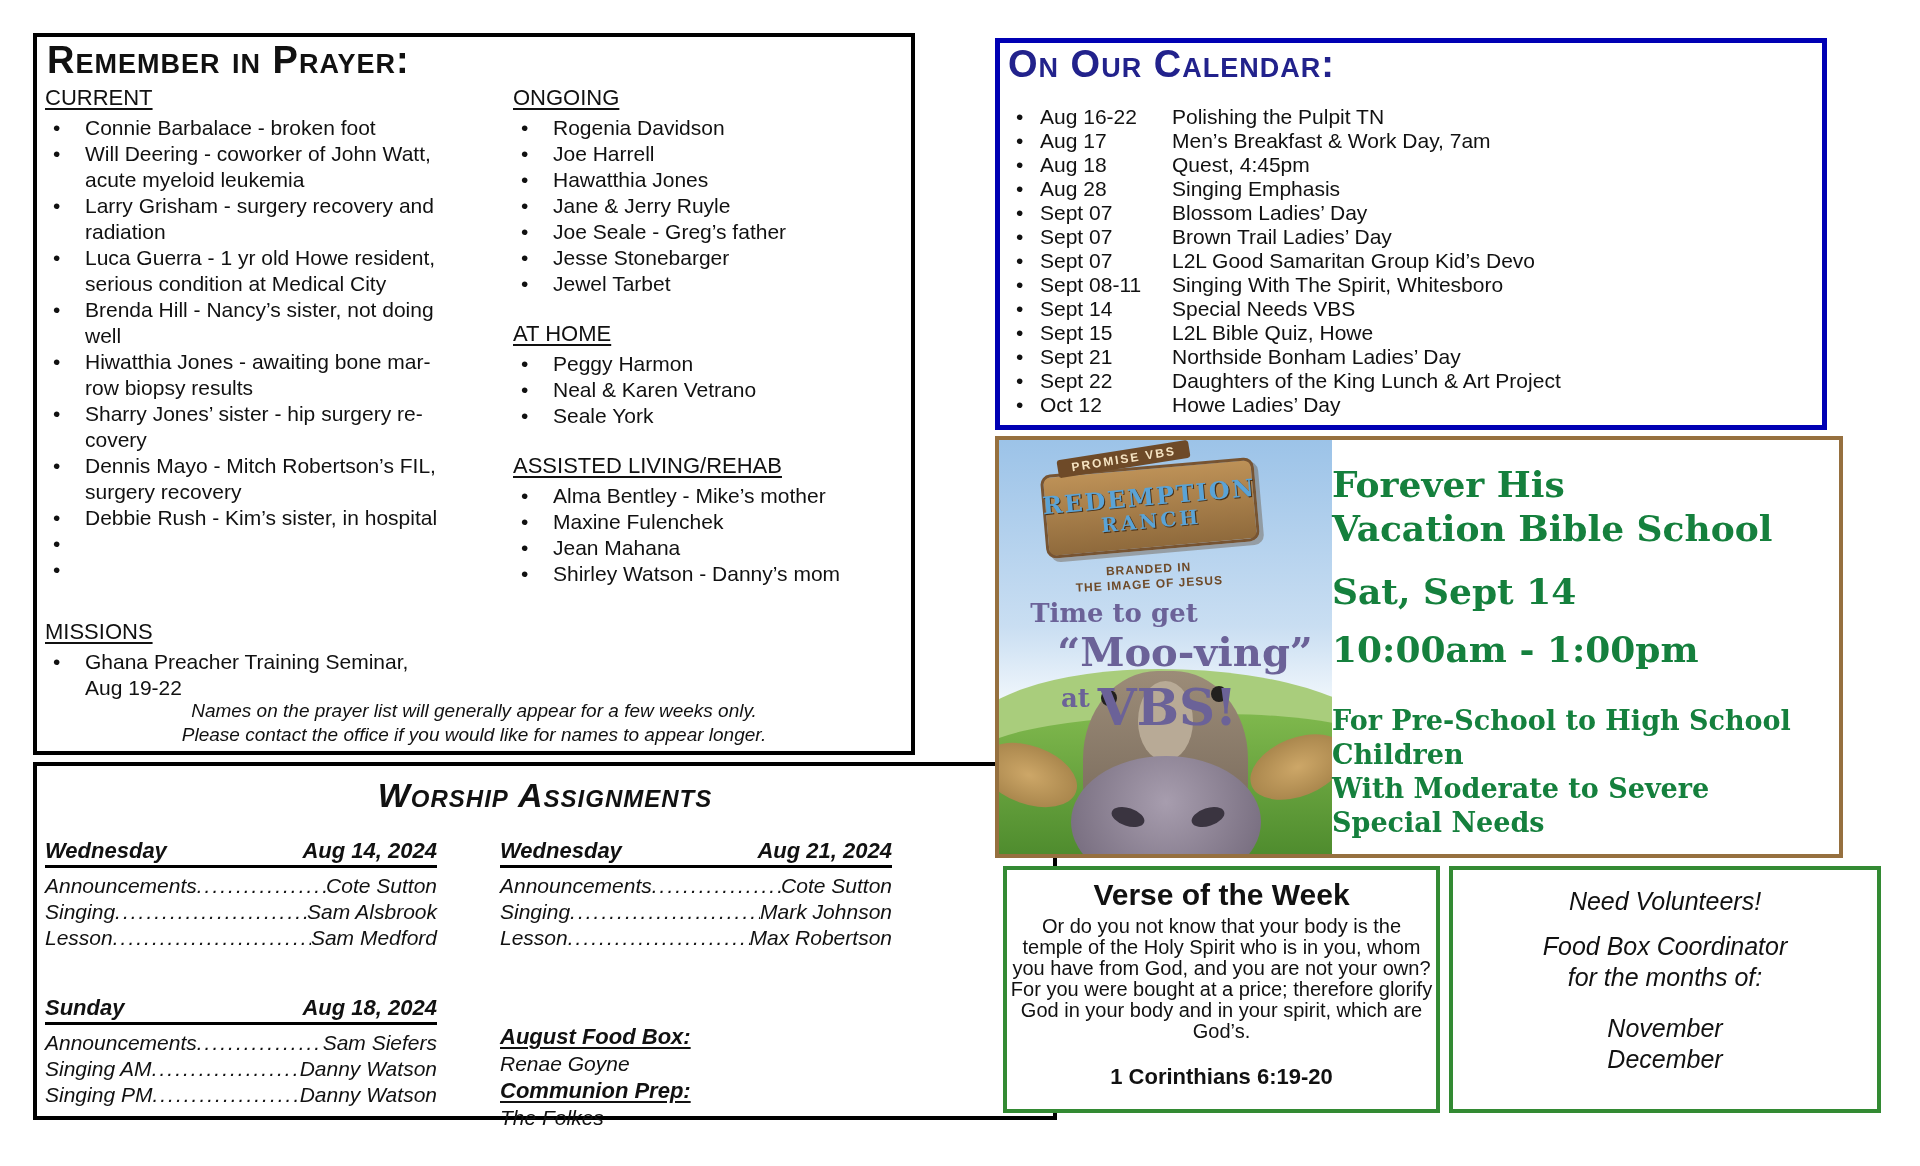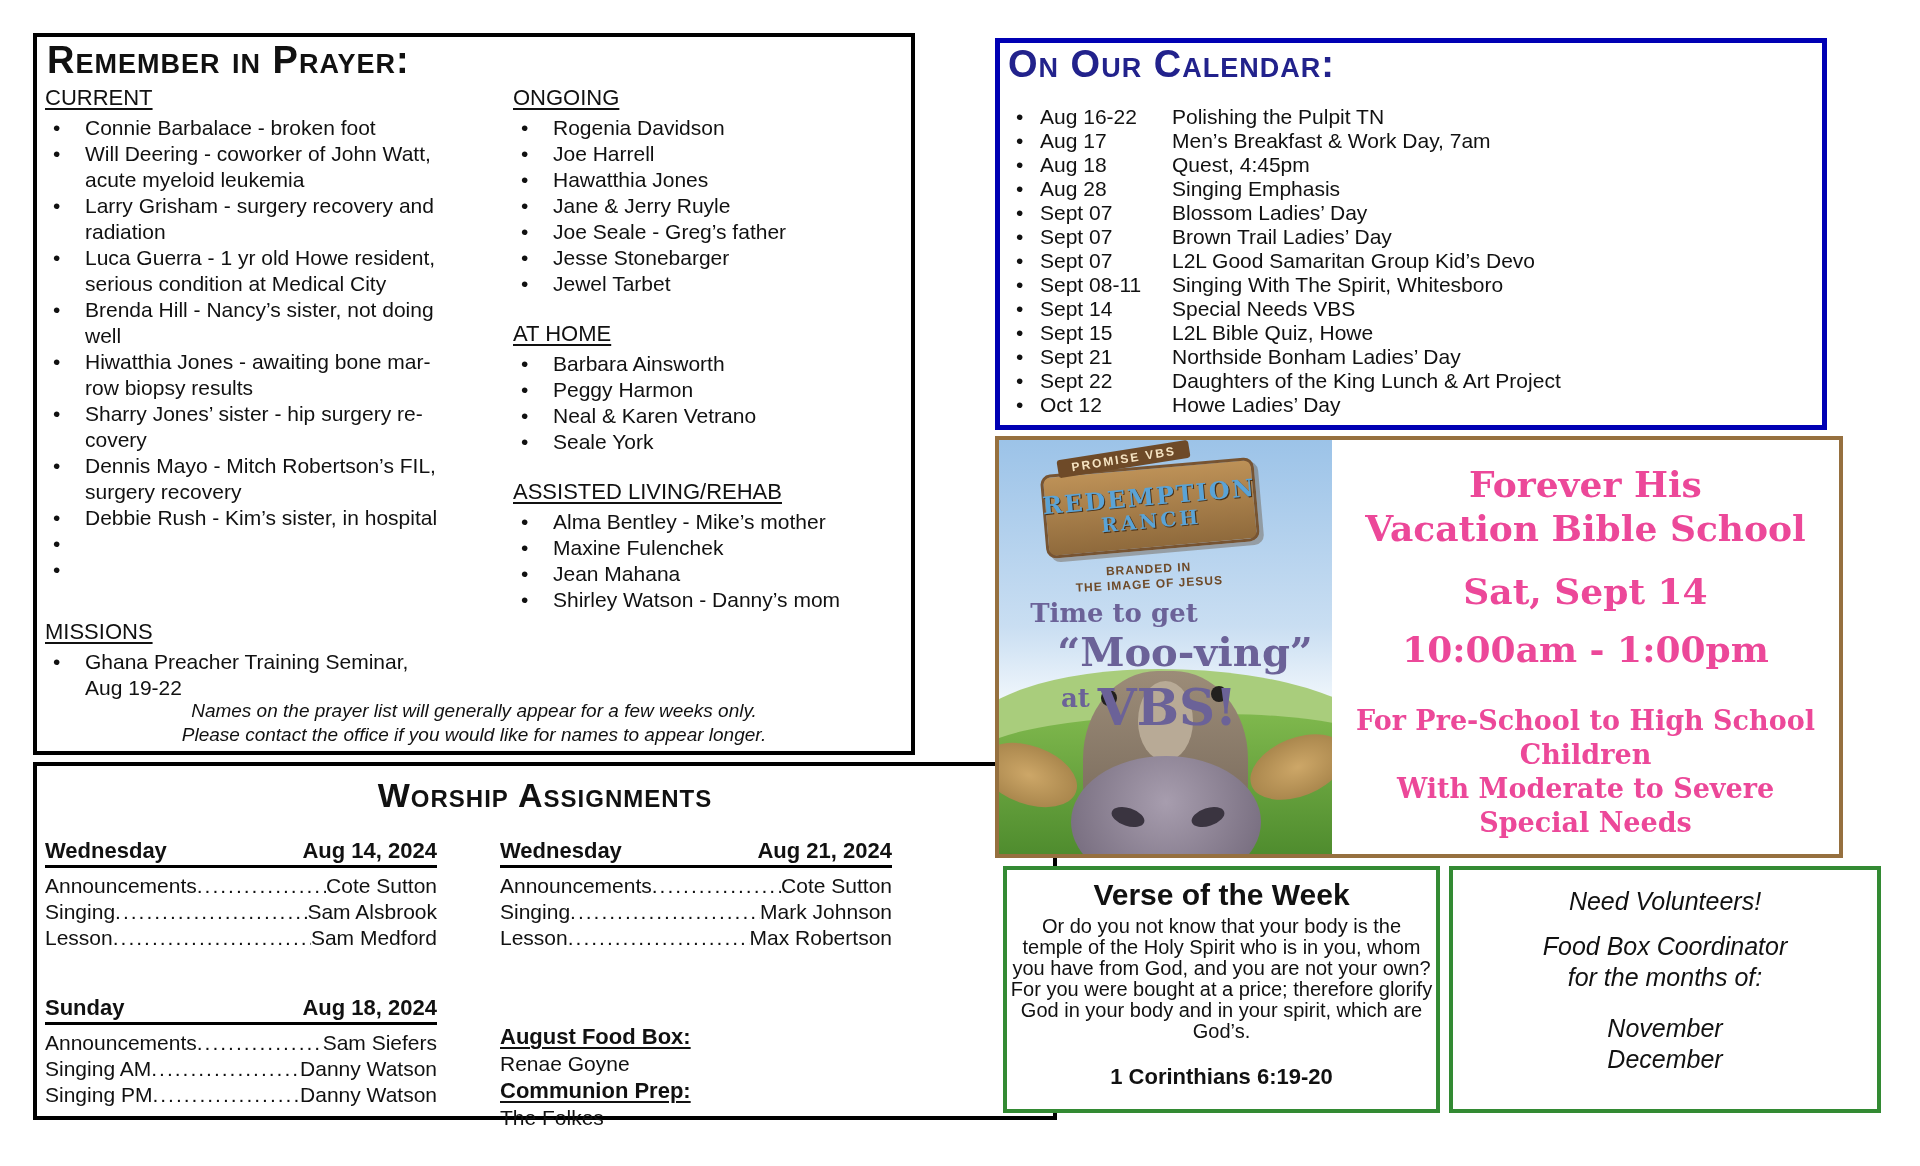--- a/index.html
+++ b/index.html
@@ -18,21 +18,21 @@
     text-underline-offset:3px; margin-bottom:4px; }
   .phead.gap { margin-top:24px; }
   .phead.gap-big { margin-top:36px; }
   ul.plist { list-style:none; font-size:21px; line-height:26px; }
   ul.plist li { position:relative; padding-left:40px; white-space:pre-line; min-height:26px; }
   ul.plist li::before { content:"•"; position:absolute; left:8px; }
   .prayer-note { position:absolute; left:0; bottom:4px; width:100%; text-align:center;
     font-style:italic; font-size:19px; line-height:24px; }
 
   
-  #worship-box { left:33px; top:762px; width:1024px; height:358px; border:4px solid #000; }
+  #worship-box { left:33px; top:762px; width:1024px; height:358px; border:4px solid #000;font-style:italic; }
   .worship-title { position:absolute; top:10px; width:100%; text-align:center;
     font-size:34px; font-weight:bold; font-variant:small-caps; letter-spacing:1px; }
   .wcol { position:absolute; top:72px; width:392px; }
   .wcol1 { left:8px; } .wcol2 { left:463px; }
   .wheader { display:flex; justify-content:space-between; font-size:22px; font-weight:bold;
     border-bottom:3px solid #000; padding-bottom:1px; margin-bottom:5px; }
   .wrow { display:flex; font-size:21px; line-height:26px; }
   .wrow .dots { flex:1; overflow:hidden; white-space:nowrap; }
   .wrow .dots::after { content:"........................................................................"; letter-spacing:2px; }
   .wblock2 { margin-top:44px; }
@@ -88,21 +88,21 @@
   .blaze { position:absolute; top:10px; left:55px; width:55px; height:80px;
     background:#b8aa96; border-radius:50%; }
   .eye { position:absolute; width:16px; height:16px; background:#22201e; border-radius:50%; }
   .eye-l { bottom:148px; left:102px; } .eye-r { bottom:152px; left:212px; }
   .muzzle { position:absolute; bottom:-34px; left:72px; width:190px; height:132px;
     background:radial-gradient(circle at 50% 35%,#a79dae,#6d6375); border-radius:50%; }
   .nostril { position:absolute; width:34px; height:18px; background:#3a3440; border-radius:50%; }
   .no-l { bottom:28px; left:112px; transform:rotate(18deg); }
   .no-r { bottom:28px; left:192px; transform:rotate(-18deg); }
   .vbs-text { position:absolute; left:333px; top:0; width:507px; height:408px;
-    text-align:center; font-family:"DejaVu Serif",serif; font-weight:bold; color:#ec4899; }
+    text-align:left; font-family:"DejaVu Serif",serif; font-weight:bold; color:#15803d; }
   .vbs-title { margin-top:22px; font-size:36px; line-height:44px; }
   .vbs-date  { margin-top:20px; font-size:36px; }
   .vbs-time  { margin-top:16px; font-size:36px; }
   .vbs-aud   { margin-top:34px; font-size:27px; line-height:34px; }
 
   
   #verse-box { left:1003px; top:866px; width:437px; height:247px; border:4px solid #338a33;
     text-align:center; }
   .verse-title { margin-top:8px; font-size:30px; font-weight:bold; }
   .verse-body { margin:4px auto 0; width:424px; font-size:20px; line-height:21px; }
@@ -156,21 +156,20 @@
         <li>Joe Harrell</li>
         <li>Hawatthia Jones</li>
         <li>Jane &amp; Jerry Ruyle</li>
         <li>Joe Seale - Greg’s father</li>
         <li>Jesse Stonebarger</li>
         <li>Jewel Tarbet</li>
       </ul>
     <div class="phead gap">AT HOME</div>
     <ul class="plist">
 
-    <li>Barbara Ainsworth</li>
         <li>Peggy Harmon</li>
         <li>Neal &amp; Karen Vetrano</li>
         <li>Seale York</li>
       </ul>
     <div class="phead gap">ASSISTED LIVING/REHAB</div>
     <ul class="plist">
 
     <li>Alma Bentley - Mike’s mother</li>
         <li>Maxine Fulenchek</li>
         <li>Jean Mahana</li>

